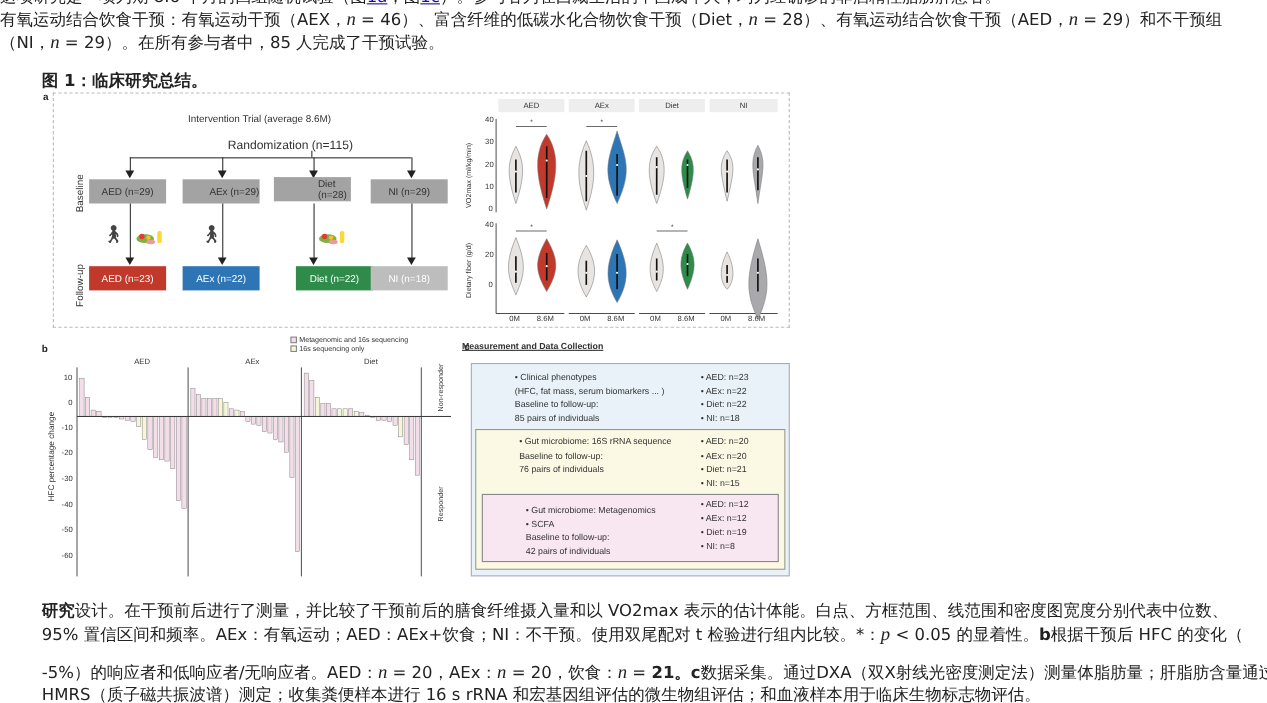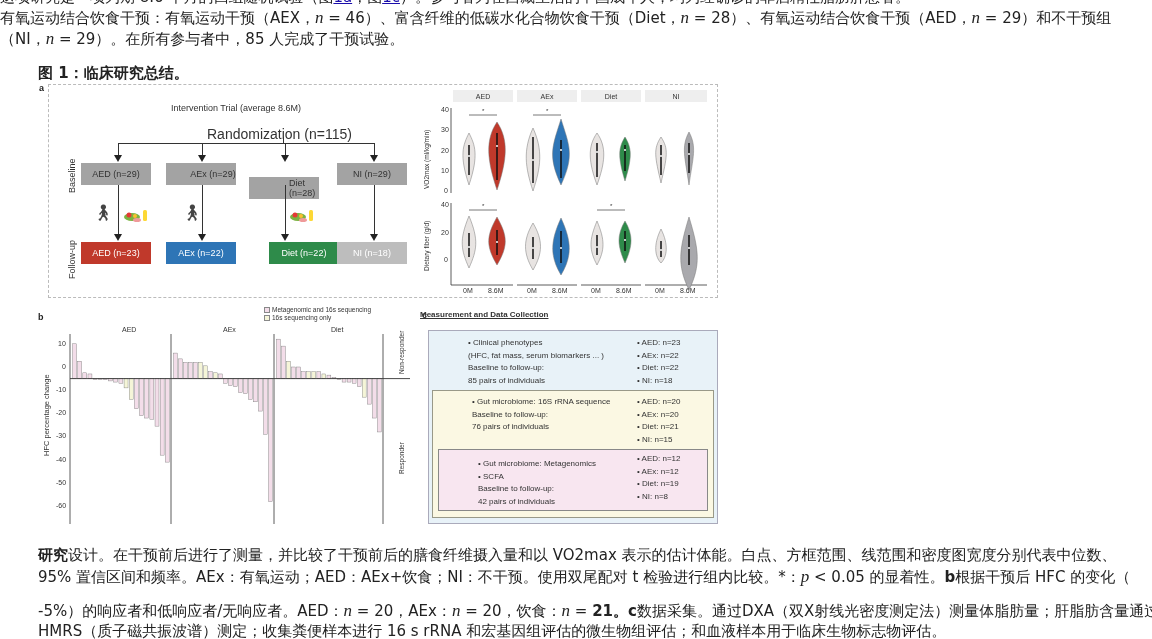--- a/index.html
+++ b/index.html
@@ -7,21 +7,21 @@
   body { font-family: "DejaVu Sans", "Liberation Sans", sans-serif; color: #222; position: relative; }
   .para { position: absolute; left: 0; font-size: 15px; line-height: 21px; white-space: nowrap; color: #222; }
   .para i { font-style: italic; font-family: "Liberation Serif", serif; font-size: 17px; }
   .para a { color: #1a0dab; text-decoration: underline; }
   .fig-title { position: absolute; left: 38px; top: 64px; font-size: 15px; font-weight: bold; }
   .fig { position: absolute; font-family: "Liberation Sans", sans-serif; color: #333; }
   .panel-label { position: absolute; font-size: 9px; font-weight: bold; color: #222; }
   
   .panel-a { left: 48px; top: 84px; width: 670px; height: 214px; border: 1px dashed #bbb; }
   .flow-title { position: absolute; left: 122px; top: 18px; font-size: 9px; }
-  .flow-rand { position: absolute; left: 158px; top: 41px; font-size: 14px; }
+  .flow-rand { position: absolute; left: 158px; top: 41px; font-size: 11px; }
   .hline { position: absolute; background: #333; }
   .arrow-down { position: absolute; width: 0; height: 0; border-left: 4px solid transparent; border-right: 4px solid transparent; border-top: 7px solid #222; }
   .box { position: absolute; width: 70px; height: 22px; font-size: 9px; display: flex; align-items: center; justify-content: center; }
   .box.base { background: #a3a3a3; color: #333; }
   .box.fu { color: #fff; }
   .vlabel { position: absolute; font-size: 9px; transform: rotate(-90deg); transform-origin: left top; white-space: nowrap; }
   .icon-walk { position: absolute; font-size: 16px; color: #444; }
   .icon-food { position: absolute; width: 28px; height: 16px; }
   
   .vio-area { position: absolute; left: 370px; top: 0; width: 300px; height: 214px; }
@@ -70,21 +70,21 @@
   <div class="arrow-down" style="left:65px; top:70px;"></div>
   <div class="arrow-down" style="left:149px; top:70px;"></div>
   <div class="arrow-down" style="left:232px; top:70px;"></div>
   <div class="arrow-down" style="left:321px; top:70px;"></div>
 
   <div class="vlabel" style="left:18px; top:108px;">Baseline</div>
   <div class="vlabel" style="left:18px; top:194px;">Follow-up</div>
 
   <div class="box base" style="left:32px; top:78px;">AED (n=29)</div>
   <div class="box base" style="left:117px; top:78px;padding-left:24px;">AEx (n=29)</div>
-  <div class="box base" style="left:200px; top:92px;padding-left:40px;">Diet (n=28)</div>
+  <div class="box base" style="left:200px; top:76px;padding-left:40px;">Diet (n=28)</div>
   <div class="box base" style="left:288px; top:78px;">NI (n=29)</div>
 
   <div class="hline" style="left:69px; top:100px; width:1px; height:50px;"></div>
   <div class="hline" style="left:153px; top:100px; width:1px; height:50px;"></div>
   <div class="hline" style="left:236px; top:100px; width:1px; height:50px;"></div>
   <div class="hline" style="left:325px; top:100px; width:1px; height:50px;"></div>
   <div class="arrow-down" style="left:65px; top:149px;"></div>
   <div class="arrow-down" style="left:149px; top:149px;"></div>
   <div class="arrow-down" style="left:232px; top:149px;"></div>
   <div class="arrow-down" style="left:321px; top:149px;"></div>

